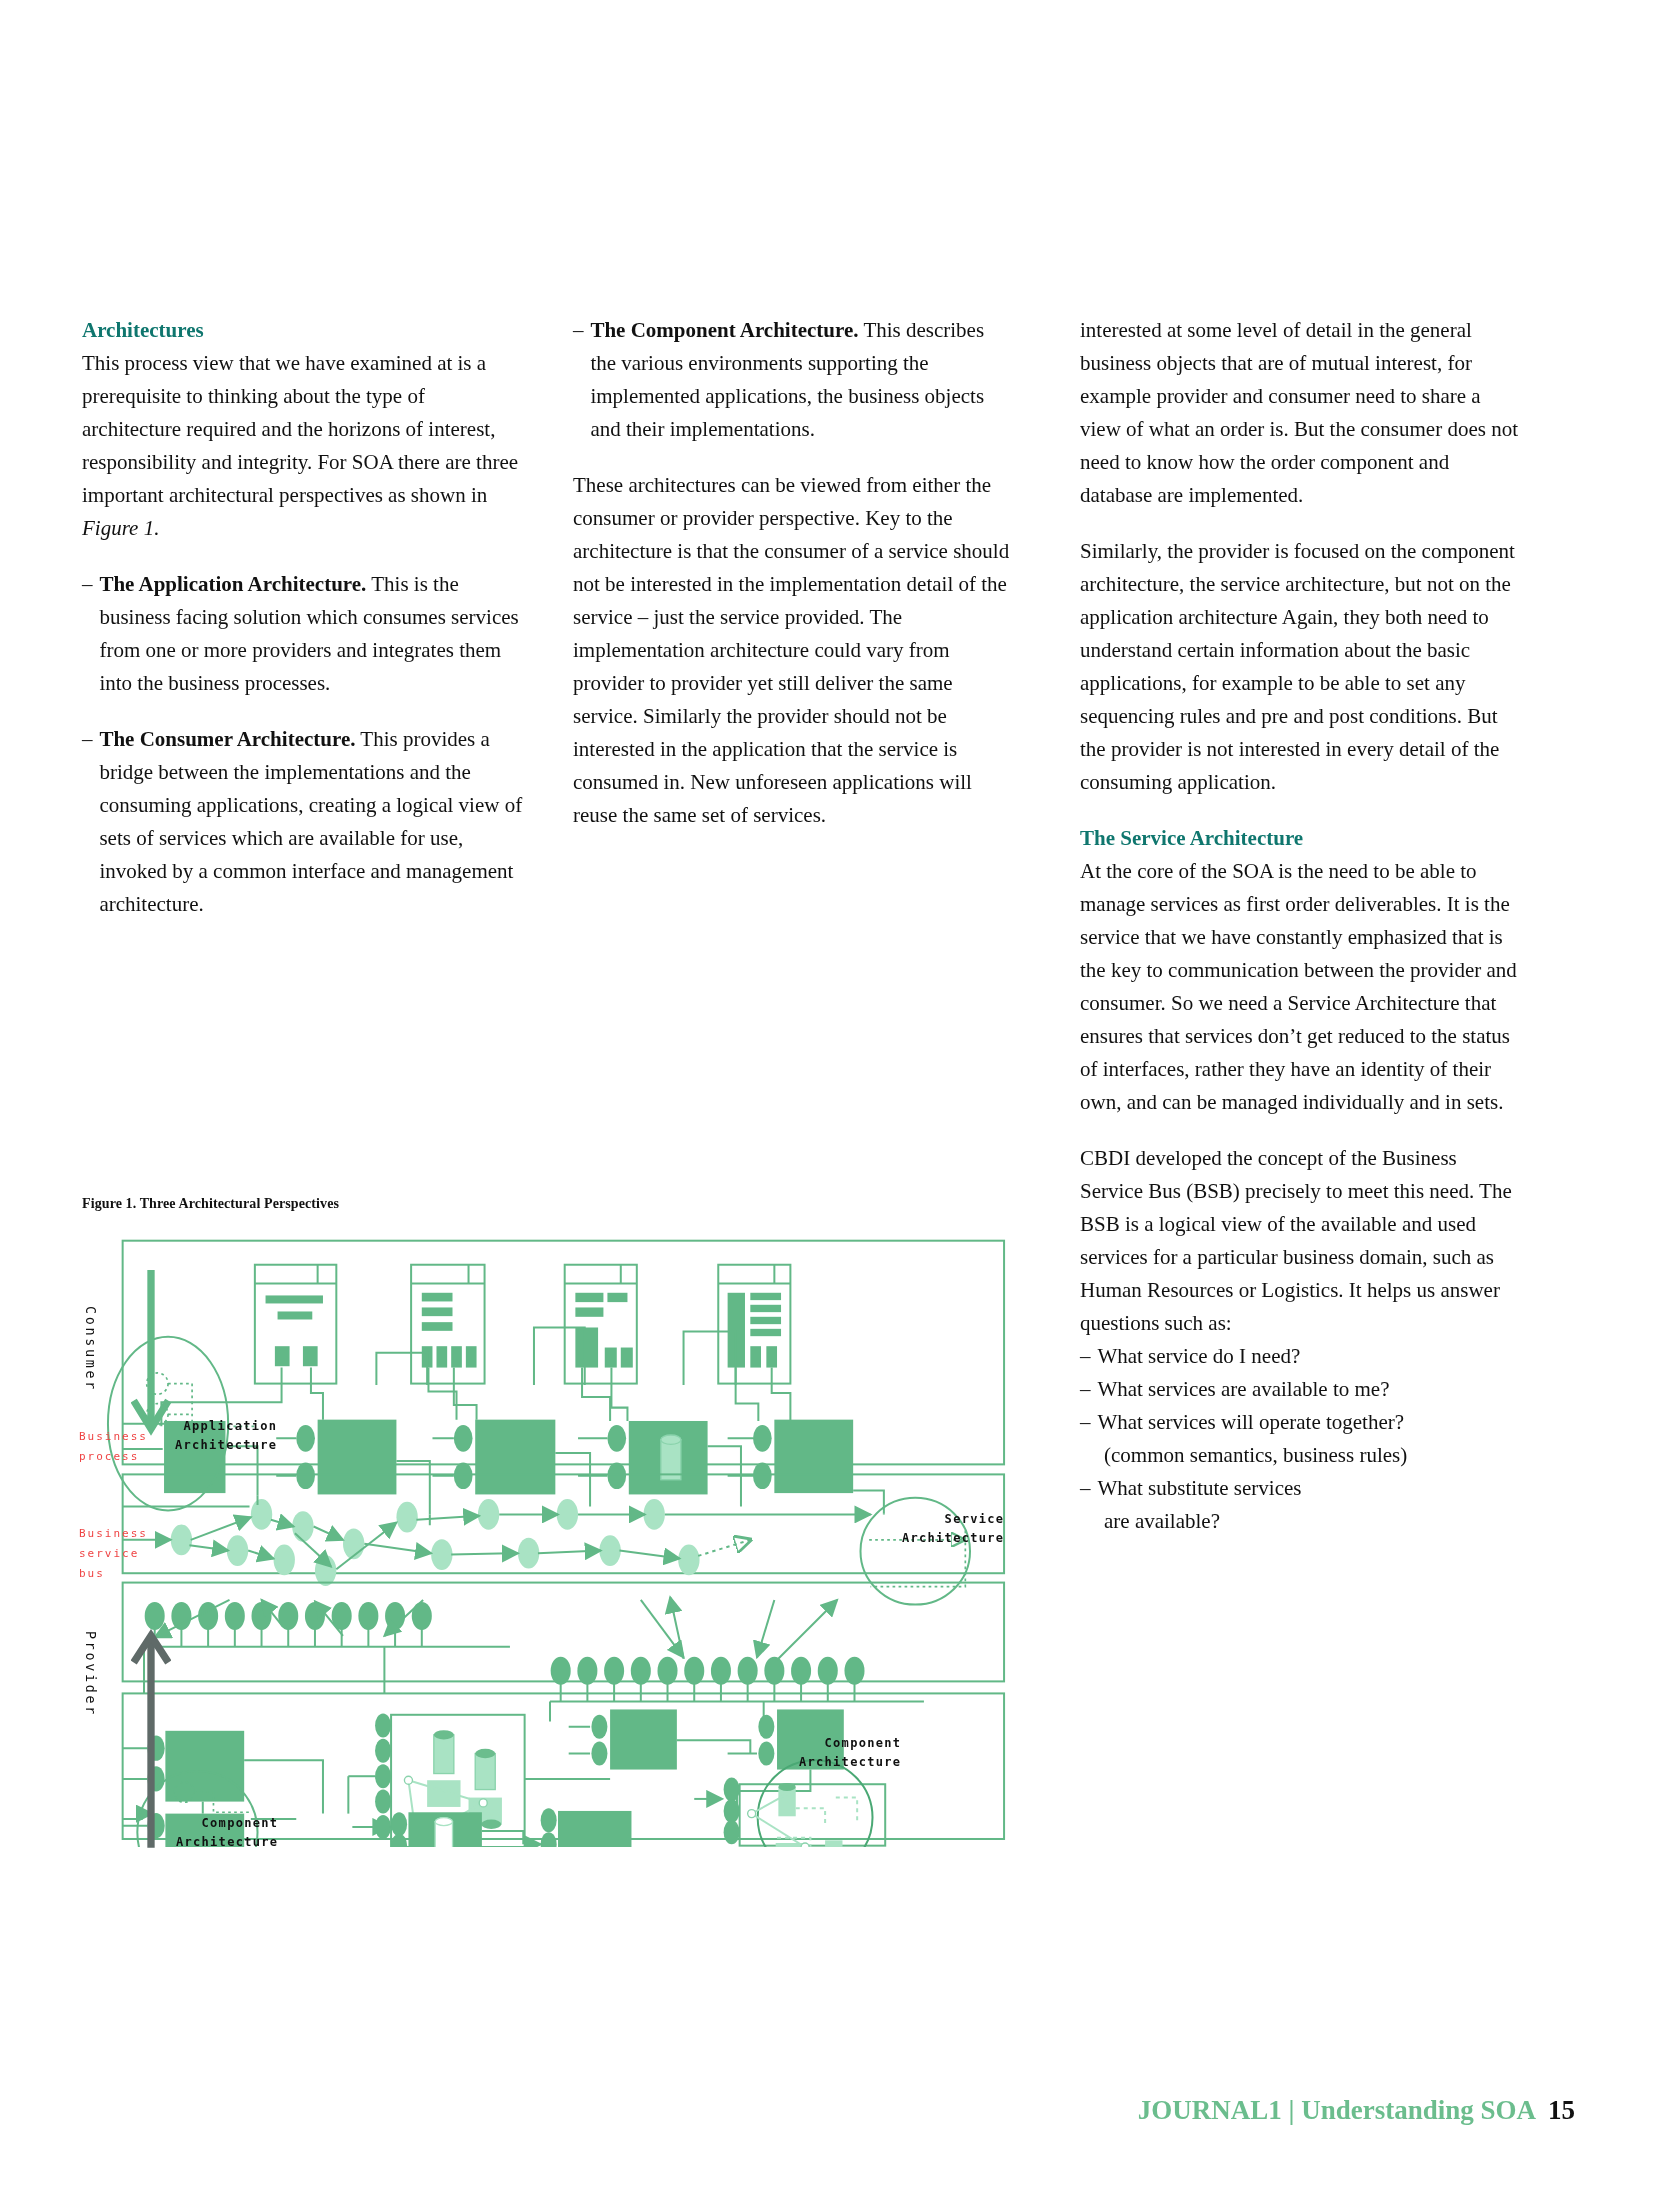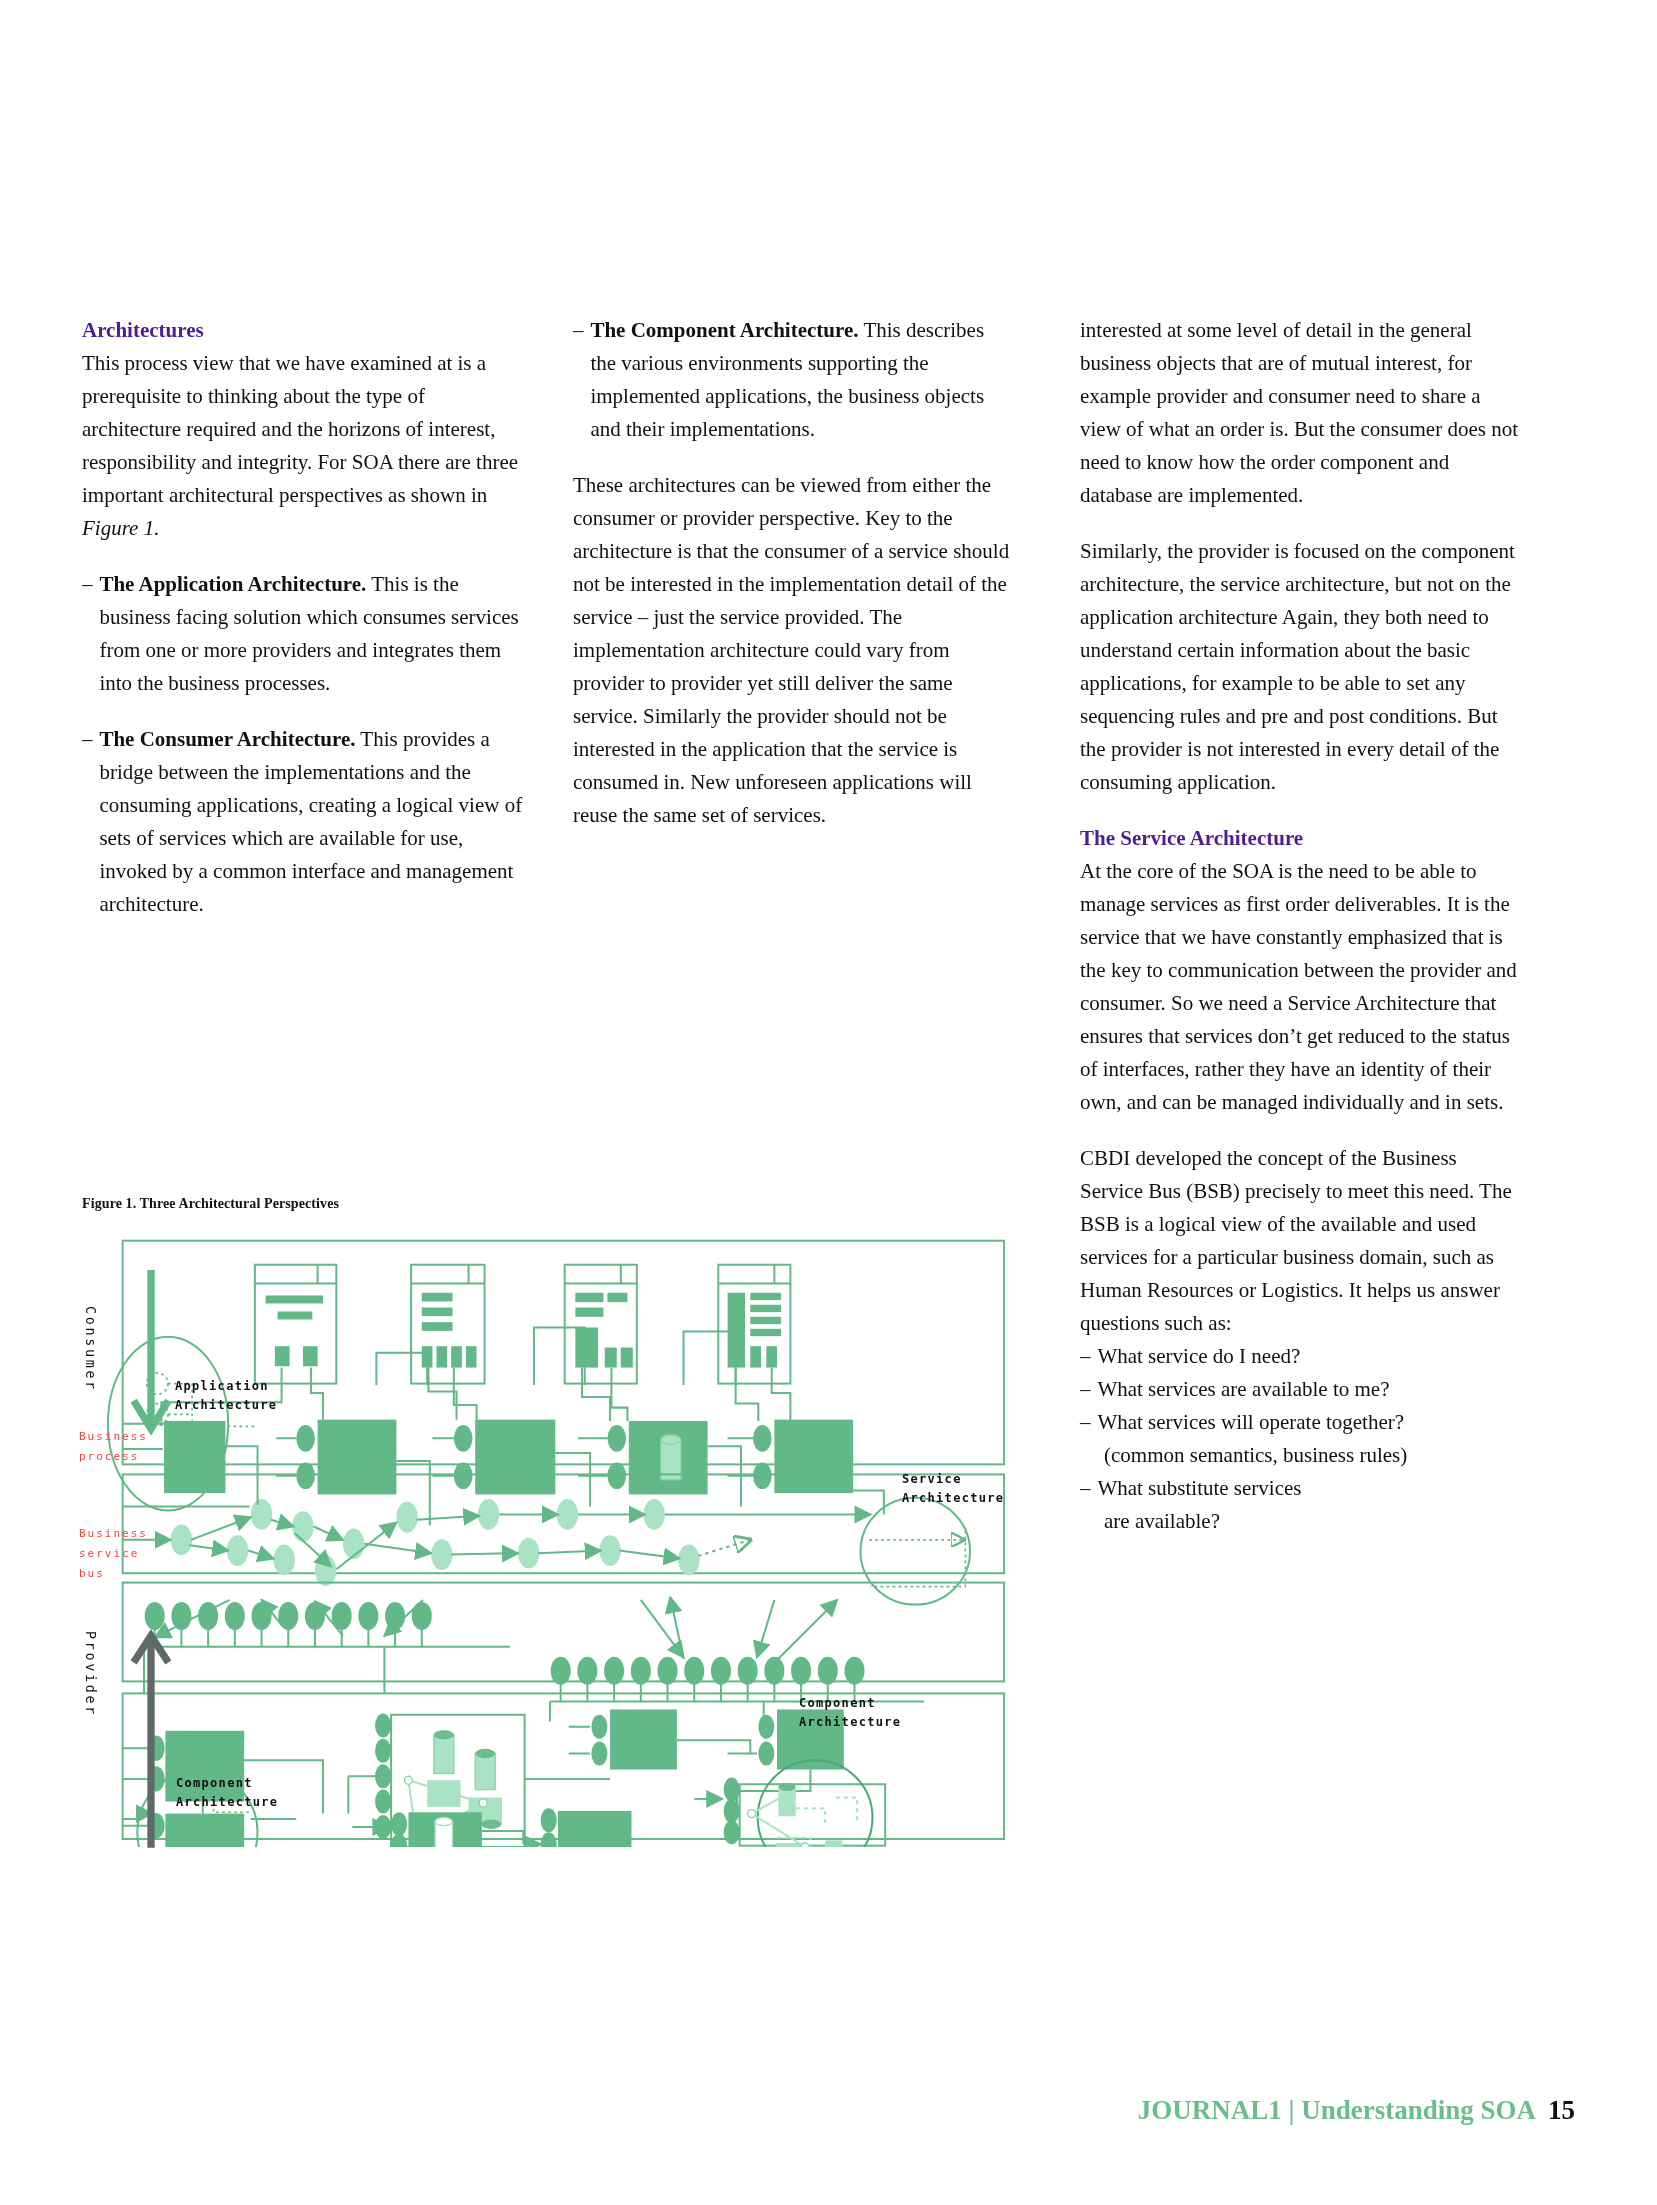--- a/index.html
+++ b/index.html
@@ -17,21 +17,21 @@
   #col2{left:573px;}
   #col3{left:1080px;}
 
   .para{
     font-size:21px;line-height:33px;color:#111111;
     margin:0 0 23px 0;text-align:left;
   }
   .para.tight{margin-bottom:0;}
   h2.sec{
     font-size:21px;line-height:33px;margin:0;
-    font-weight:bold;color:#4c1d95;font-family:"Liberation Serif",serif;
+    font-weight:bold;color:#0f766e;font-family:"Liberation Serif",serif;
   }
   .bullet{
     display:flex;margin:0 0 23px 0;font-size:21px;line-height:33px;color:#111;
   }
   .bullet .dash{width:17.4px;flex:0 0 17.4px;}
   .bullet .btxt{flex:1;}
   .bullet .btxt b{font-weight:bold;}
   .qlist{margin:0;font-size:21px;line-height:33px;color:#111;}
   .qitem{display:flex;}
   .qitem .dash{width:17.4px;flex:0 0 17.4px;}
@@ -58,21 +58,21 @@
     position:absolute;font-family:"DejaVu Sans Mono",monospace;
     font-size:11px;letter-spacing:2px;color:#ef4444;line-height:20px;
     white-space:pre;
   }
   #lbl-bproc{left:79px;top:1427px;}
   #lbl-bsb{left:79px;top:1524px;}
 
   .circlbl{
     position:absolute;font-family:"DejaVu Sans Mono",monospace;
     font-size:12px;font-weight:bold;letter-spacing:1.3px;color:#111;
-    line-height:18.7px;text-align:left;white-space:pre;
+    line-height:18.7px;text-align:right;white-space:pre;margin-top:40px;
   }
   #lbl-app{left:175px;top:1377px;}
   #lbl-svc{left:902px;top:1470px;}
   #lbl-comp1{left:799px;top:1694px;}
   #lbl-comp2{left:176px;top:1774px;}
 
   
   #footer{
     position:absolute;right:82px;bottom:79px;
     font-size:27px;font-weight:bold;white-space:nowrap;

